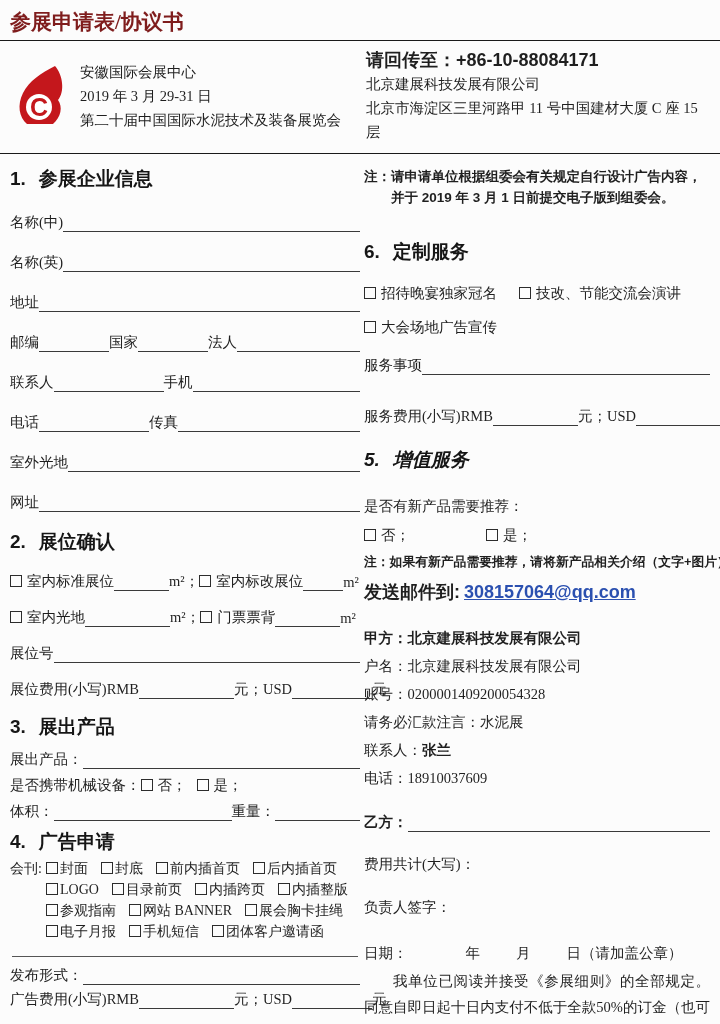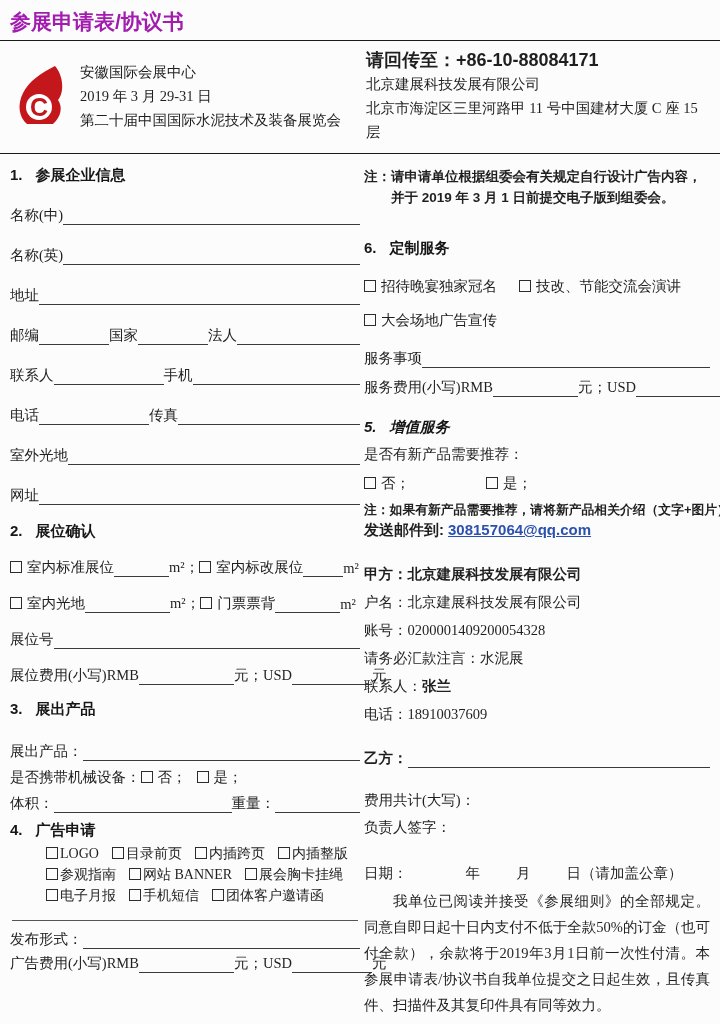--- a/index.html
+++ b/index.html
@@ -5,36 +5,36 @@
   * { box-sizing: border-box; }
   html,body { margin:0; padding:0; }
   body {
     width:720px; height:1024px; overflow:hidden;
     background:#fcfcfc; color:#1f1f1f;
     font-family:"Liberation Serif","DejaVu Serif",serif;
     font-size:14.5px;
   }
   .page { padding:0 10px; }
   .b { font-family:"Liberation Sans","DejaVu Sans",sans-serif; font-weight:bold; }
-  .title { font-family:Liberation Sans, sans-serif; font-weight:bold;
-           font-size:21px; padding:8px 0 4px 0; color:#a21caf; }
+  .title { font-family:Liberation Serif, serif; font-weight:bold;
+           font-size:21px; padding:8px 0 4px 0; color:#7f1d1d; }
   .rule-thin { border:none; border-top:1.5px solid #1a1a1a; margin:0 -10px; }
 
   .header-flex { display:flex; align-items:center; padding:7px 0 9px 0; }
   .logo { width:56px; height:64px; margin:0 12px 0 2px; flex:none; }
   .hcol1 { width:286px; line-height:24px; font-size:14.5px; }
   .hcol2 { flex:1; line-height:24px; font-size:14.5px; }
   .fax-line { font-family:"Liberation Sans","DejaVu Sans",sans-serif; font-weight:bold; font-size:18px; }
 
   .cols { display:flex; align-items:flex-start; }
   .col-left  { width:350px; flex:none; }
   .col-right { width:346px; flex:none; margin-left:4px; }
 
   .h-sec { font-family:"Liberation Sans","DejaVu Sans",sans-serif; font-weight:bold;
-           font-size:15px; color:#161616; }
+           font-size:19px; color:#161616; }
   .h-num { margin-right:13px; }
 
   .frow { display:flex; align-items:flex-end; }
   .frow > span.lbl { white-space:nowrap; }
   .bl { flex:1 1 auto; border-bottom:1px solid #3a3a3a; height:15px; min-width:18px; }
   .bl.w40 { flex:0 0 40px; } .bl.w55 { flex:0 0 55px; }
   .bl.w65 { flex:0 0 65px; } .bl.w70 { flex:0 0 70px; } .bl.w80 { flex:0 0 80px; }
   .bl.w85 { flex:0 0 85px; } .bl.w95 { flex:0 0 95px; } .bl.w110 { flex:0 0 110px; }
 
   .cb { display:inline-block; width:12px; height:12px; border:1.4px solid #2c2c2c;
@@ -59,34 +59,34 @@
 
   
   .note { font-family:"Liberation Sans","DejaVu Sans",sans-serif; font-weight:bold;
           font-size:13.5px; line-height:21px; margin-top:12px; }
   .note .ind { padding-left:27px; display:block; }
   .s6-head { margin-top:31px; }
   .r-opt1 { margin-top:19px; display:flex; align-items:center; }
   .r-opt1 .gap { width:22px; flex:none; }
   .r-opt2 { margin-top:15px; display:flex; align-items:center; }
   .r-srv  { margin-top:19px; }
-  .r-fee  { margin-top:10px; }
+  .r-fee  { margin-top:32px; }
   .s5-head { margin-top:21px;font-style:italic; }
-  .r-q { margin-top:8px; }
+  .r-q { margin-top:24px; }
   .r-noyes { margin-top:10px; display:flex; align-items:center; }
   .r-noyes .gap { width:76px; flex:none; }
   .note2 { font-family:"Liberation Sans","DejaVu Sans",sans-serif; font-weight:bold;
            font-size:12.8px; line-height:21px; margin-top:6px; white-space:nowrap; }
   .send-line { font-family:"Liberation Sans","DejaVu Sans",sans-serif; font-weight:bold;
-               font-size:15px; margin-top:1px; }
+               font-size:18px; margin-top:8px; }
   .email-link { color:#2b50b0; text-decoration:underline; margin-left:4px; }
   .partya { margin-top:20px; line-height:28px; font-size:14.5px; }
   .r-yifang { margin-top:21px; }
   .r-total { margin-top:23px; }
-  .r-sign  { margin-top:8px; }
+  .r-sign  { margin-top:24px; }
   .r-date  { margin-top:27px; }
   .r-date .sp1 { margin-left:58px; } .r-date .sp2 { margin-left:36px; } .r-date .sp3 { margin-left:36px; }
   .agree { margin-top:5px; line-height:26px; text-align:justify; text-indent:2em; font-size:14.5px; }
 </style>
 </head>
 <body>
 
 <div class="page">
 
   <div class="title">参展申请表/协议书</div>
@@ -198,21 +198,21 @@
           <span class="lbl">元；USD</span>
             <span class="bl w80"></span>
           <span class="lbl">元</span>
         </div>
       </div>
 
       <div class="s3">
         <div class="h-sec s3-head">
           <span class="h-num">3.</span><span>展出产品</span>
         </div>
-        <div class="frow" style="margin-top:23px;">
+        <div class="frow" style="margin-top:10px;">
             <span class="lbl">展出产品：</span>
             <span class="bl"></span>
           </div>
         <div class="frow" style="align-items:flex-end;">
           <span class="lbl">是否携带机械设备：</span>
           <span class="cb"></span>
             <span class="lbl">否；</span>
           <span style="width:10px;"></span>
           <span class="cb"></span>
             <span class="lbl">是；</span>
@@ -223,20 +223,39 @@
           <span class="lbl">重量：</span>
             <span class="bl w85"></span>
         </div>
       </div>
 
       <div class="s4">
         <div class="h-sec s4-head">
           <span class="h-num">4.</span><span>广告申请</span>
         </div>
         <div class="adv">
+          <div class="adv-row">
+            <span class="pfx">会刊:</span>
+            <span class="it">
+                <span class="cb"></span>
+                <span>封面</span>
+              </span>
+            <span class="it">
+                <span class="cb"></span>
+                <span>封底</span>
+              </span>
+            <span class="it">
+                <span class="cb"></span>
+                <span>前内插首页</span>
+              </span>
+            <span class="it">
+                <span class="cb"></span>
+                <span>后内插首页</span>
+              </span>
+          </div>
           <div class="adv-row indent">
             <span class="it">
                 <span class="cb"></span>
                 <span>LOGO</span>
               </span>
             <span class="it">
                 <span class="cb"></span>
                 <span>目录前页</span>
               </span>
             <span class="it">

